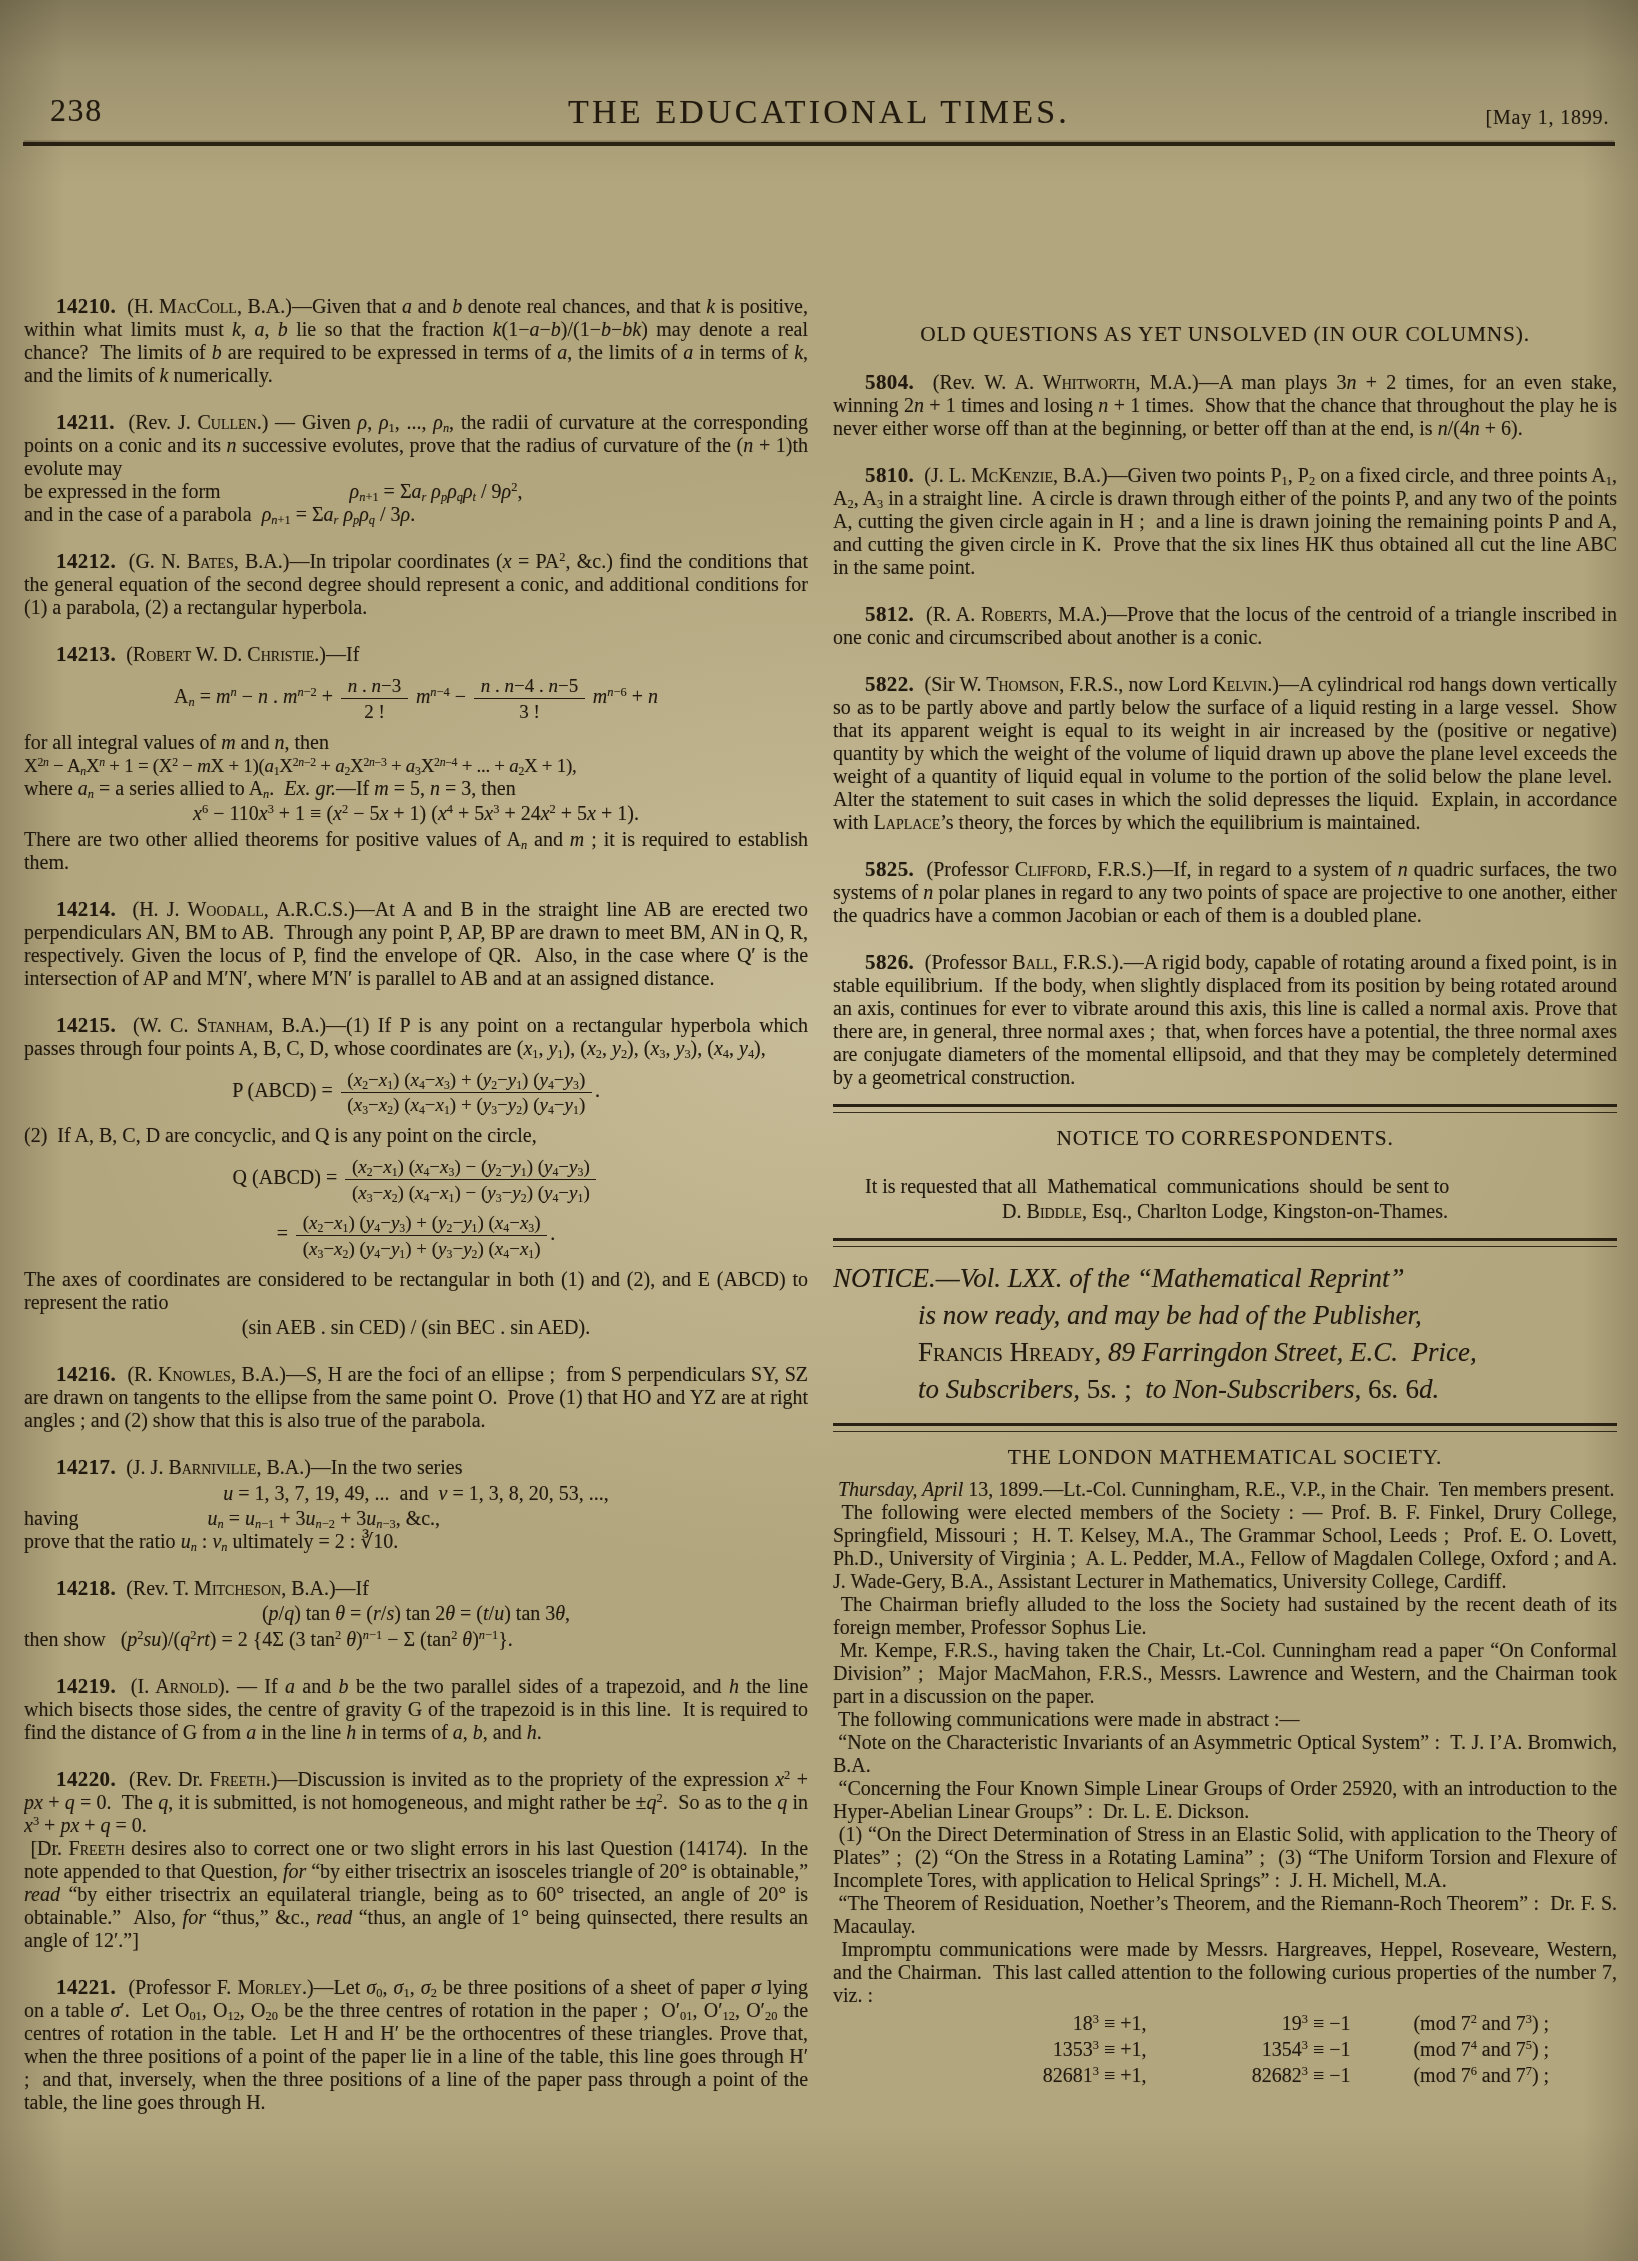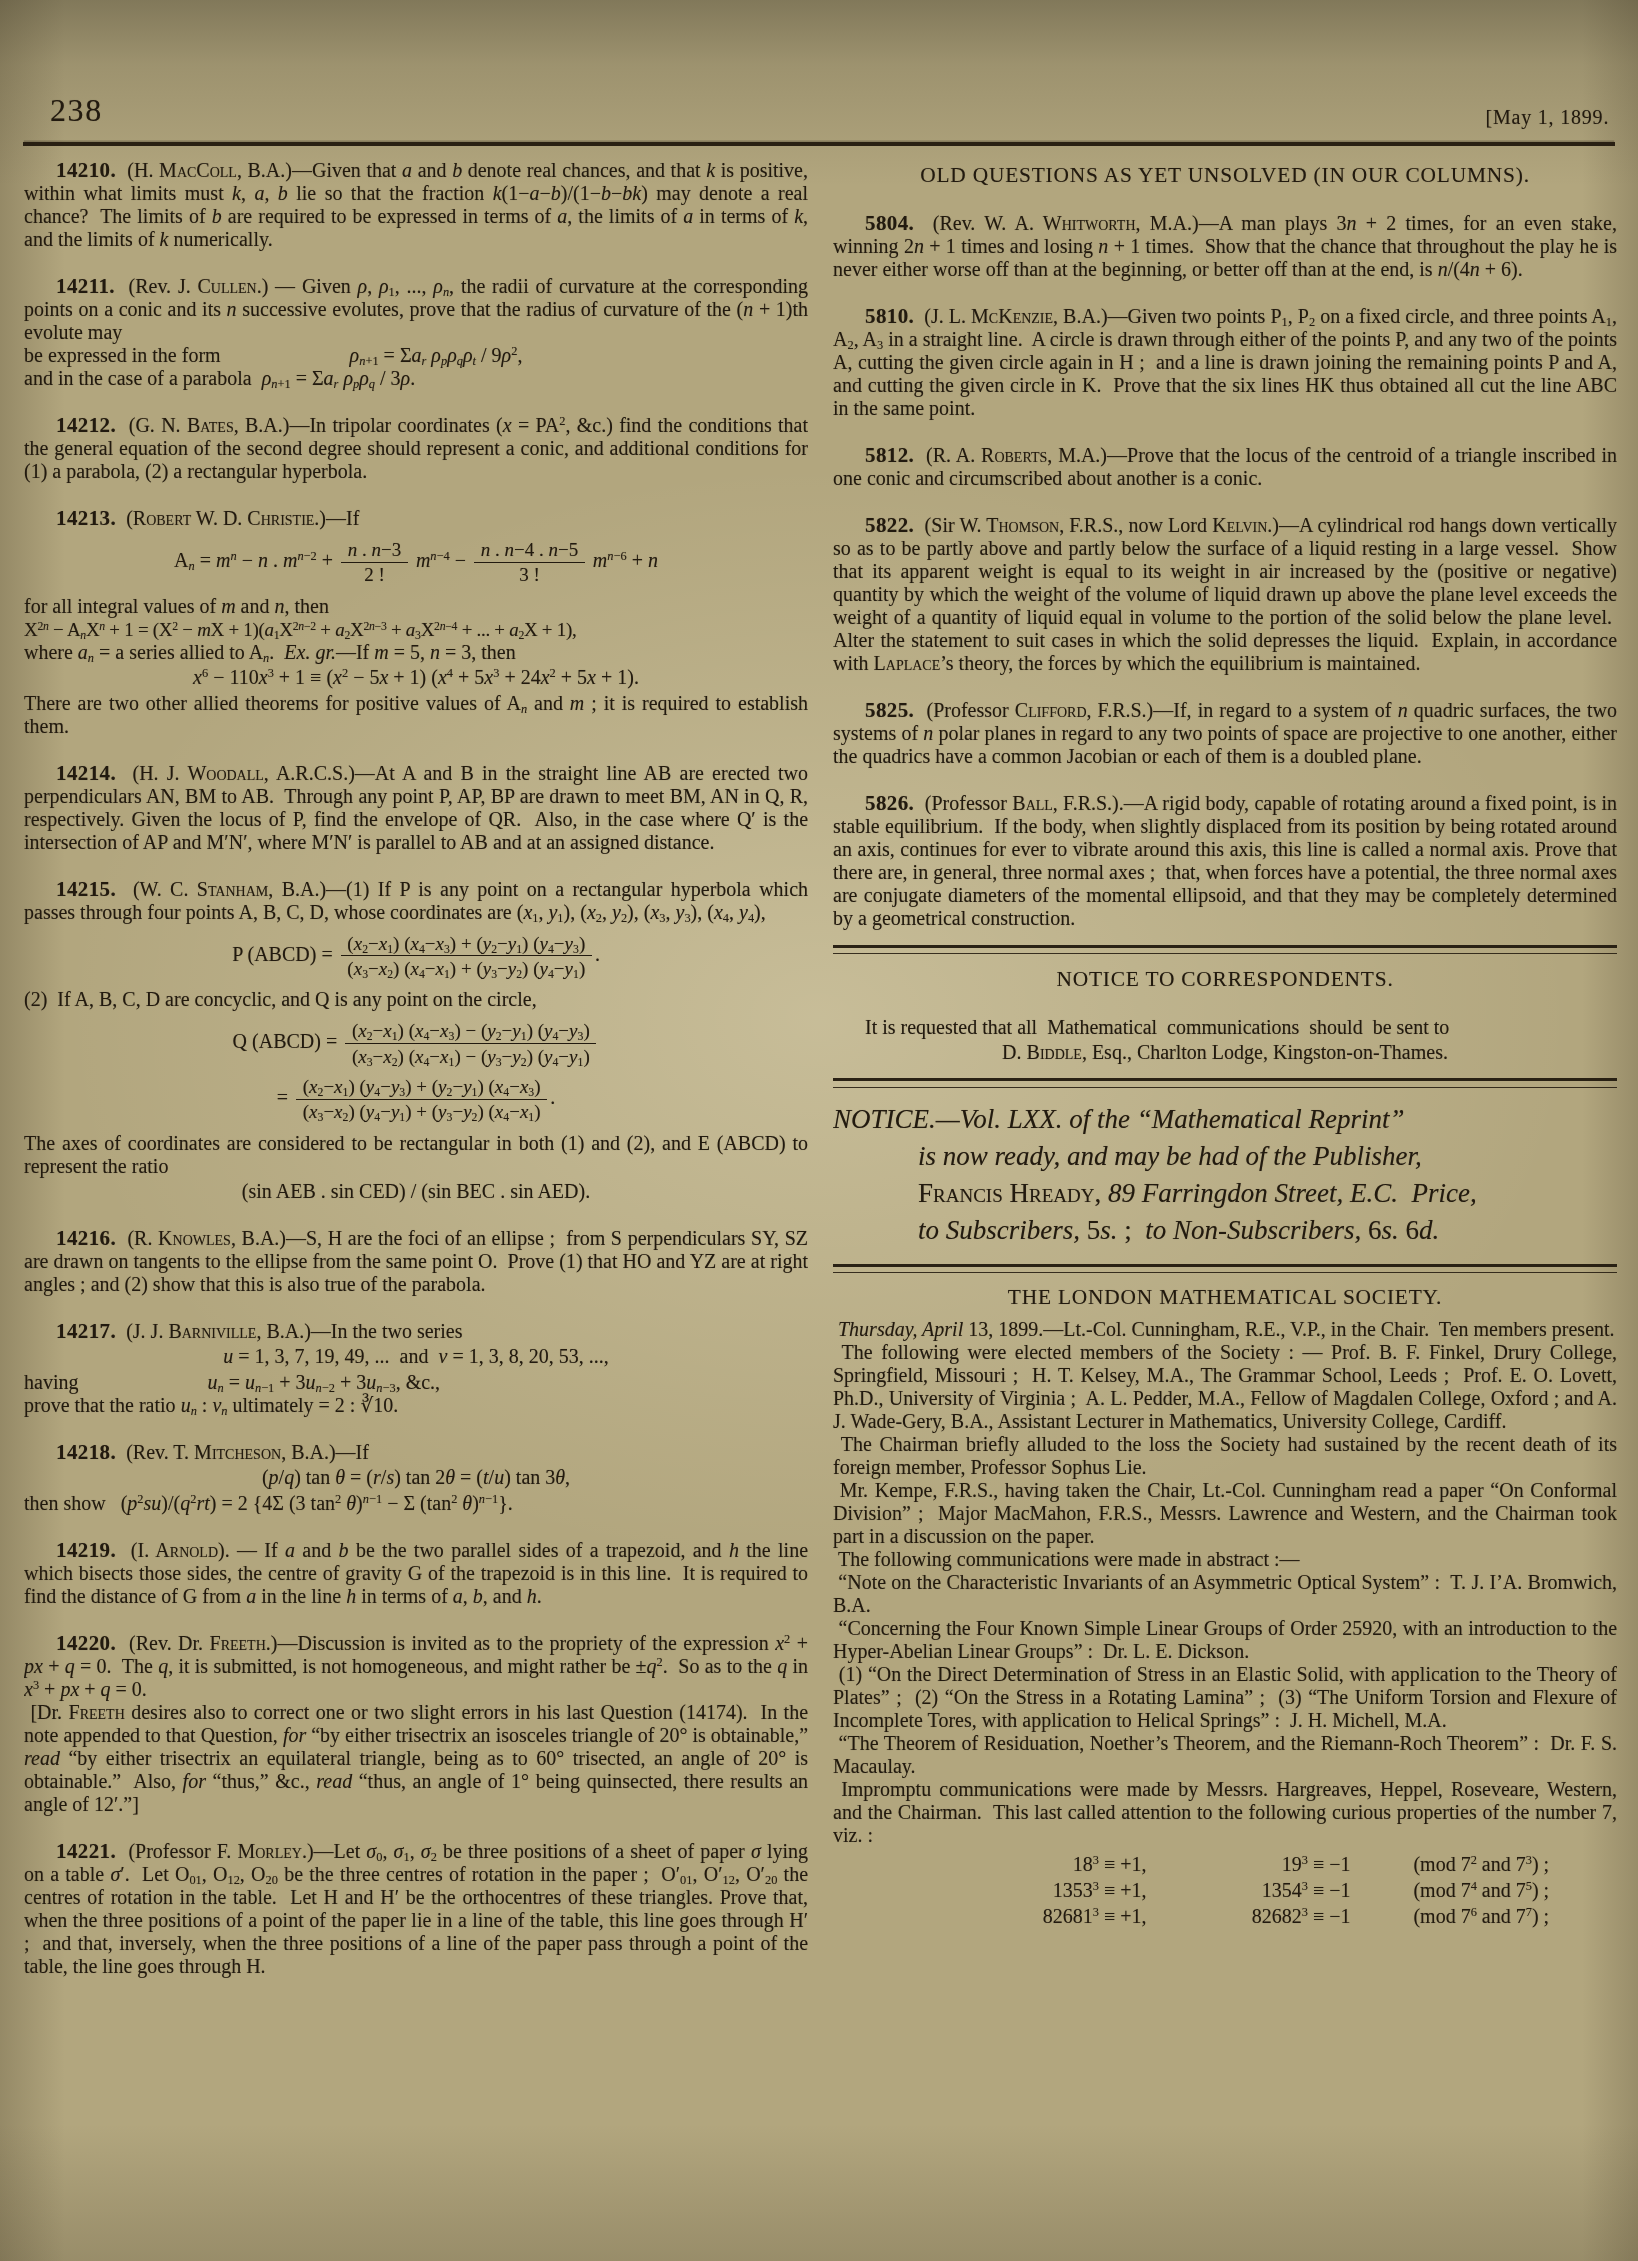--- a/index.html
+++ b/index.html
@@ -14,21 +14,21 @@
       linear-gradient(90deg, rgba(62,52,32,.25) 0px, rgba(62,52,32,0) 65px),
       linear-gradient(270deg, rgba(62,52,32,.22) 0px, rgba(62,52,32,0) 56px),
       #b2a67e;
     text-shadow:0 0 0.8px rgba(34,24,12,.35);
   }
   .pgheader{position:relative;height:134px;margin:0 24px}
   .pgnum{position:absolute;left:26px;bottom:4.8px;font-size:32px;letter-spacing:1.6px}
   .jtitle{position:absolute;left:50%;transform:translateX(-50%);bottom:3.2px;font-size:34px;letter-spacing:3.2px;white-space:nowrap}
   .jdate{position:absolute;right:4.8px;bottom:4.8px;font-size:20px;letter-spacing:0.8px}
   .hrule{margin:8px 22.6px 0 22.6px;height:0;border-top:4.8px solid rgba(30,22,11,.92);box-shadow:0 -2.4px 0 -0.8px rgba(30,22,11,.25)}
-  .columns{display:flex;align-items:flex-start;padding:13px 21px 0 24px;height:2091px}
+  .columns{display:flex;align-items:center;padding:13px 21px 0 24px;height:2091px}
   .col{flex:1 1 0;font-size:20px;line-height:23px;text-align:justify;overflow:hidden}
   .col-divider{flex:0 0 2.4px;background:rgba(30,22,11,.85);margin:0 11.3px}
   p{margin:0}
   .para{margin-top:24px;text-indent:32px}
   .flush{text-indent:0}
   .ctr{text-align:center;margin:2.4px 0}
   .eq{margin:9px 0}
   .heading{font-weight:normal;font-size:21.4px;letter-spacing:0.8px;text-align:center;margin:11.3px 0 8px;line-height:26px}
   .h-first{margin-top:3.2px}
   .qn{font-weight:bold;font-size:21px;letter-spacing:0.4px}
@@ -49,20 +49,21 @@
   .congr-row{display:flex;line-height:26px}
   .cg0{flex:0 0 40%;text-align:right}
   .cg1{flex:0 0 26%;text-align:right}
   .cg2{flex:1 1 auto;text-align:left;padding-left:63px}
 </style>
 </head>
 <body>
 
 <div class="pgheader">
   <span class="pgnum">238</span>
+  <span class="jtitle">THE EDUCATIONAL TIMES.</span>
   <span class="jdate">[May 1, 1899.</span>
 </div>
 <div class="hrule"></div>
 
 <div class="columns">
   <section class="col" id="leftcol">
       <p class="para mt0" style="margin-top: 0px;"><b class="qn">14210.</b>&nbsp; (H. M<span class="sc">ac</span>C<span class="sc">oll</span>, B.A.)—Given that <i>a</i> and <i>b</i> denote real chances, and that <i>k</i> is positive, within what limits must <i>k</i>, <i>a</i>, <i>b</i> lie so that the fraction <i>k</i>(1−<i>a</i>−<i>b</i>)/(1−<i>b</i>−<i>bk</i>) may denote a real chance?&nbsp; The limits of <i>b</i> are required to be expressed in terms of <i>a</i>, the limits of <i>a</i> in terms of <i>k</i>, and the limits of <i>k</i> numerically.</p>
       <p class="para"><b class="qn">14211.</b>&nbsp; (Rev. J. C<span class="sc">ullen</span>.) — Given <i>ρ</i>, <i>ρ</i><sub>1</sub>, ..., <i>ρ</i><sub><i>n</i></sub>, the radii of curvature at the corresponding points on a conic and its <i>n</i> successive evolutes, prove that the radius of curvature of the (<i>n</i> + 1)th evolute may</p>
       <p class="flush">be expressed in the form<span class="g3"></span><i>ρ</i><sub><i>n</i>+1</sub> = Σ<i>a</i><sub><i>r</i></sub> <i>ρ</i><sub><i>p</i></sub><i>ρ</i><sub><i>q</i></sub><i>ρ</i><sub><i>t</i></sub> / 9<i>ρ</i><sup>2</sup>,</p>
       <p class="flush">and in the case of a parabola&nbsp; <i>ρ</i><sub><i>n</i>+1</sub> = Σ<i>a</i><sub><i>r</i></sub> <i>ρ</i><sub><i>p</i></sub><i>ρ</i><sub><i>q</i></sub> / 3<i>ρ</i>.</p>

